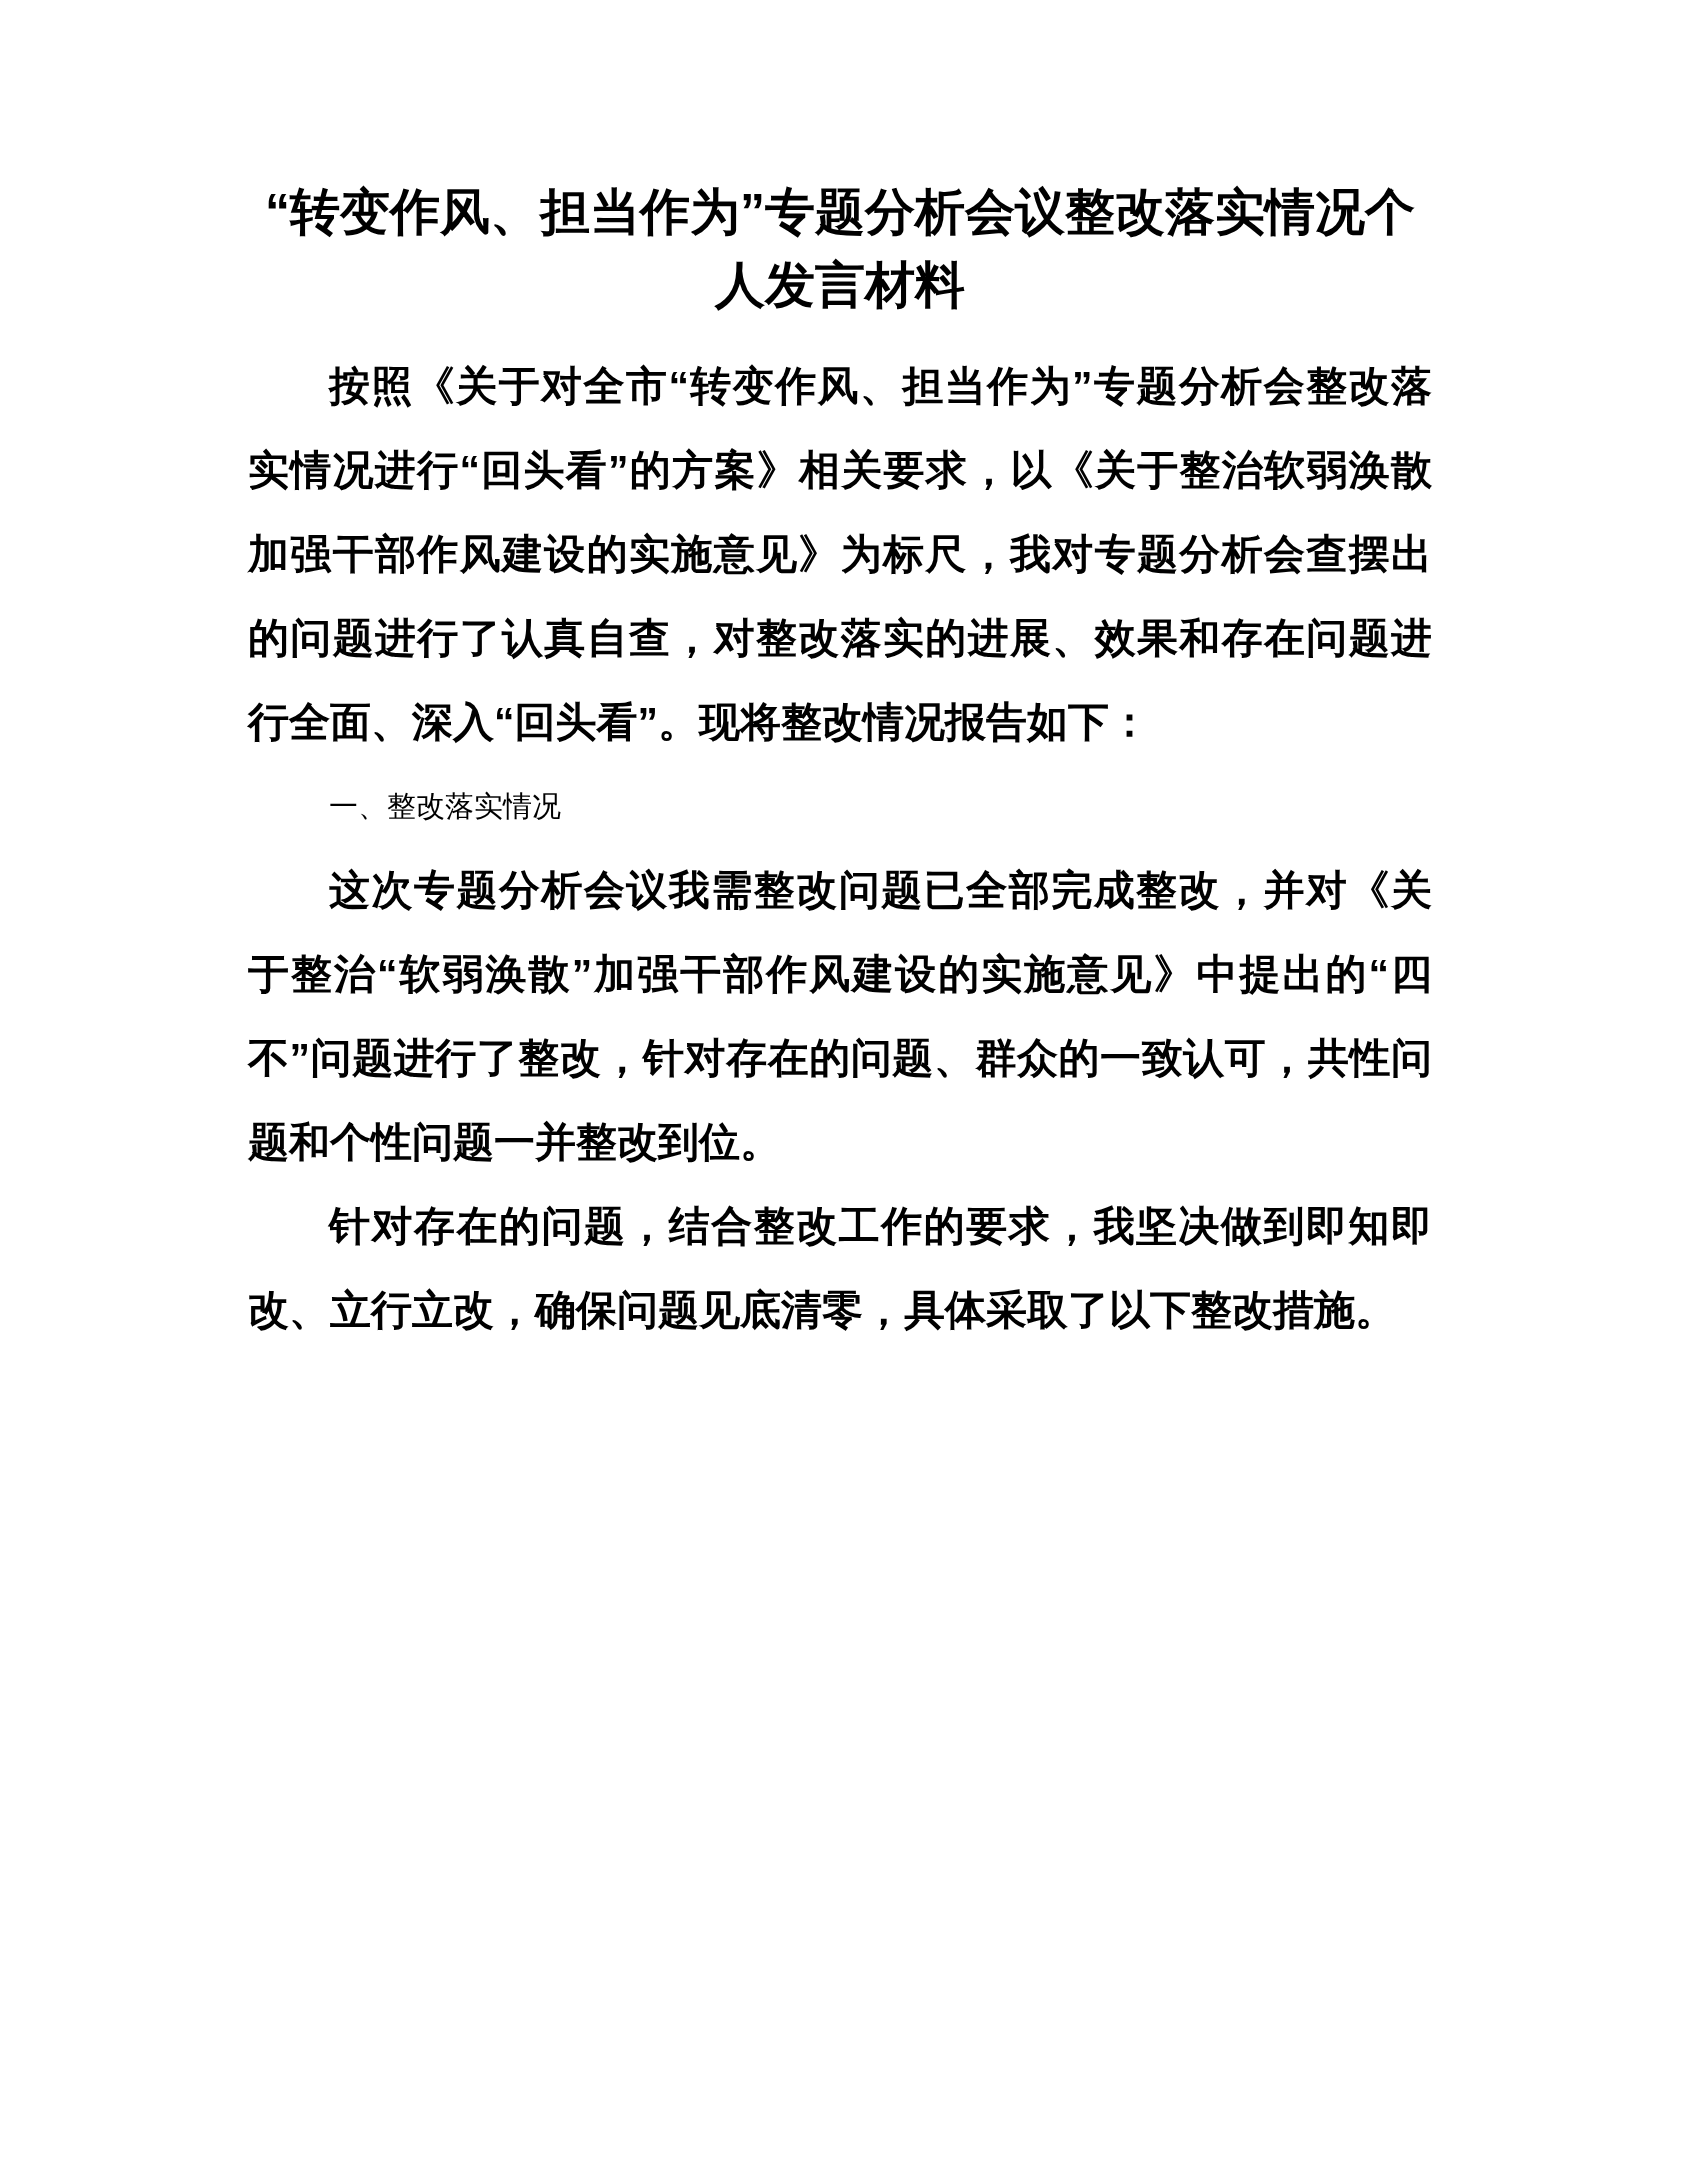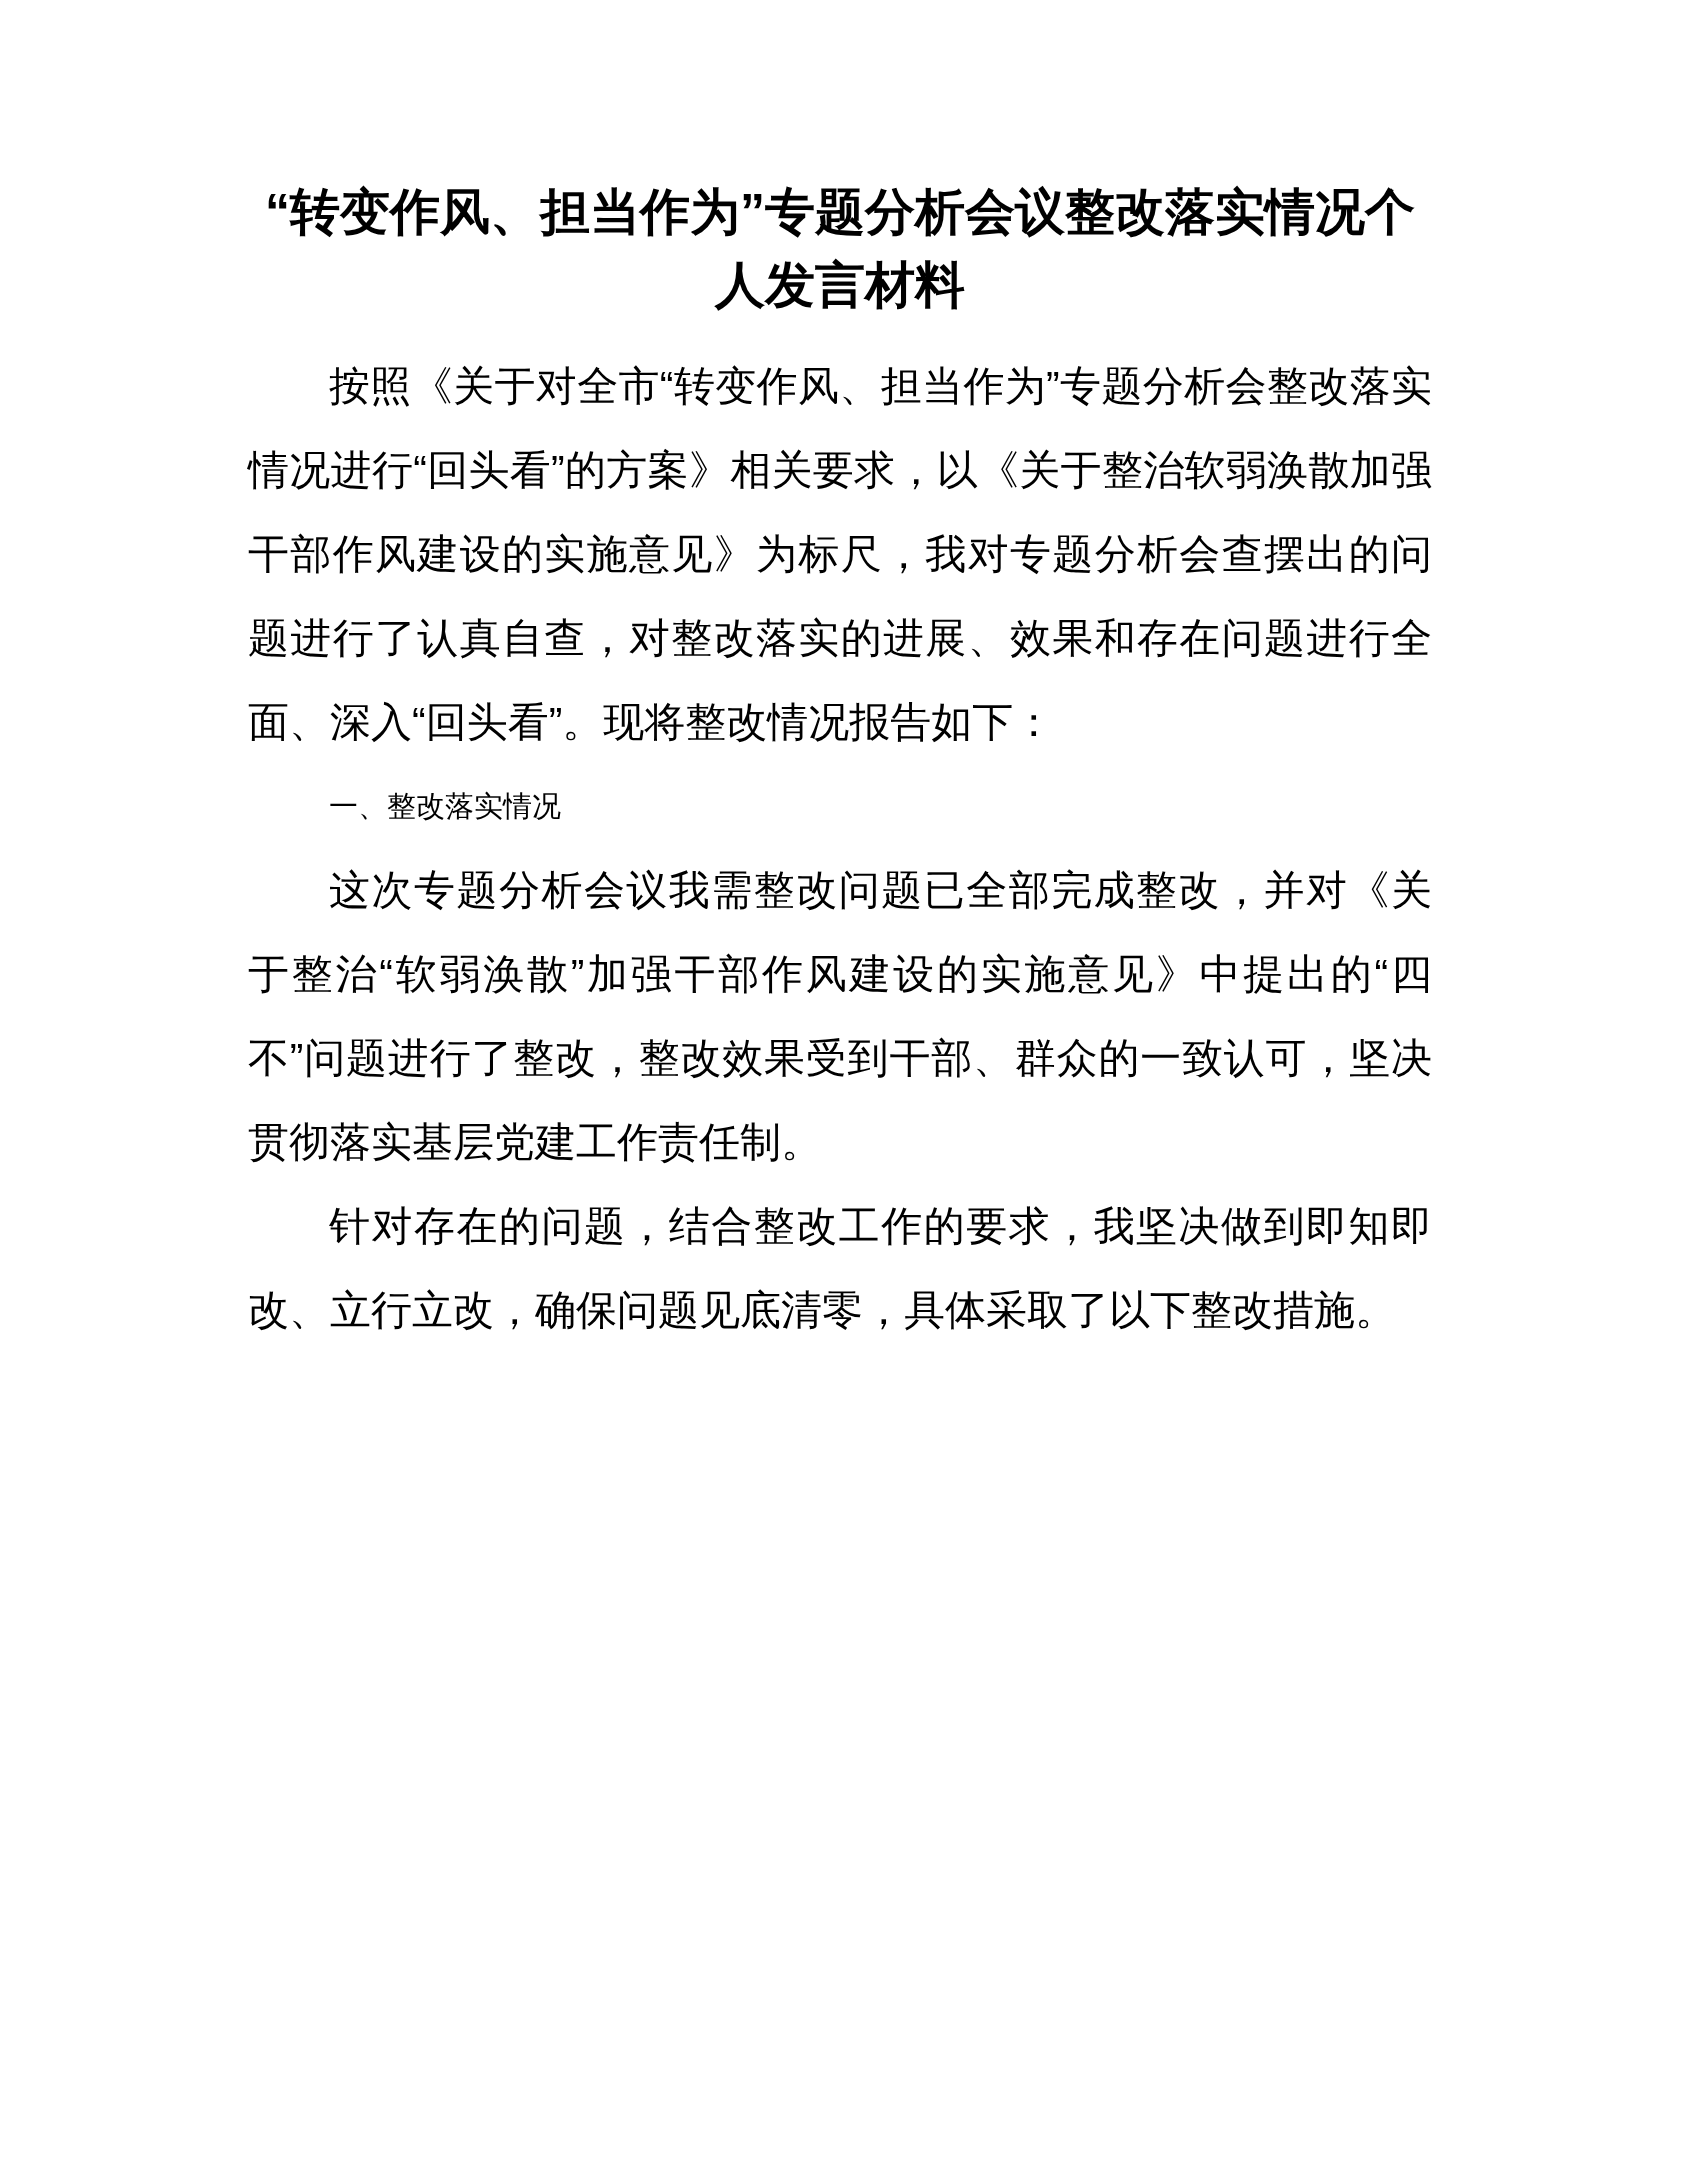--- a/index.html
+++ b/index.html
@@ -50,21 +50,21 @@
     text-indent: 81px;
     margin: 0;
     padding: 0;
     text-align: justify;
     text-justify: inter-character;
     word-break: break-all;
   }
 
   .para {
     font-size: 41px;
-    font-weight: normal;
+    font-weight: bold;
     line-height: 84px;
     text-indent: 81px;
     margin: 0;
     padding: 0;
     text-align: justify;
     text-justify: inter-character;
     word-break: break-all;
     letter-spacing: 0px;
   }
 
@@ -77,21 +77,21 @@
 
 <div class="page">
   <div class="doc-body">
 
     <h1 class="doc-title">“转变作风、担当作为”专题分析会议整改落实情况个人发言材料</h1>
 
     <p class="para first-para">按照《关于对全市“转变作风、担当作为”专题分析会整改落实情况进行“回头看”的方案》相关要求，以《关于整治软弱涣散加强干部作风建设的实施意见》为标尺，我对专题分析会查摆出的问题进行了认真自查，对整改落实的进展、效果和存在问题进行全面、深入“回头看”。现将整改情况报告如下：</p>
 
     <p class="section-heading">一、整改落实情况</p>
 
-    <p class="para">这次专题分析会议我需整改问题已全部完成整改，并对《关于整治“软弱涣散”加强干部作风建设的实施意见》中提出的“四不”问题进行了整改，整改效果受到干部、群众的一致认可，坚决贯彻落实基层党建工作责任制。</p>
+    <p class="para">这次专题分析会议我需整改问题已全部完成整改，并对《关于整治“软弱涣散”加强干部作风建设的实施意见》中提出的“四不”问题进行了整改，针对存在的问题、群众的一致认可，共性问题和个性问题一并整改到位。</p>
 
 
     <p class="para">针对存在的问题，结合整改工作的要求，我坚决做到即知即改、立行立改，确保问题见底清零，具体采取了以下整改措施。</p>
 
 
   </div>
 </div>
 
 
 </body></html>

